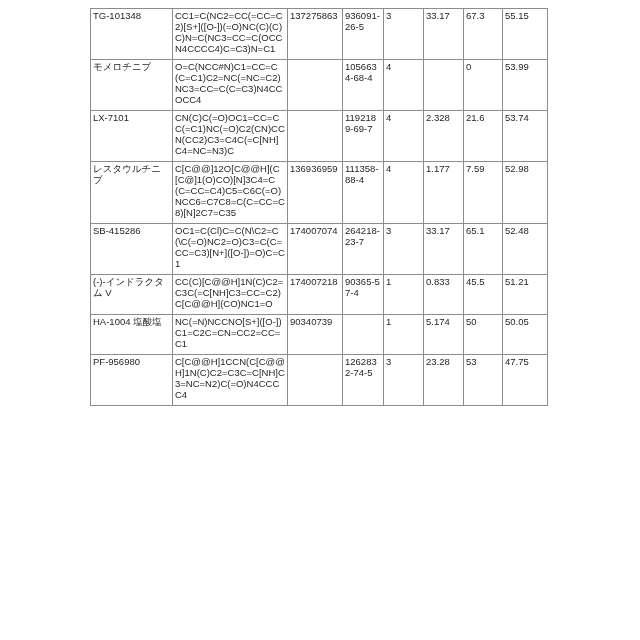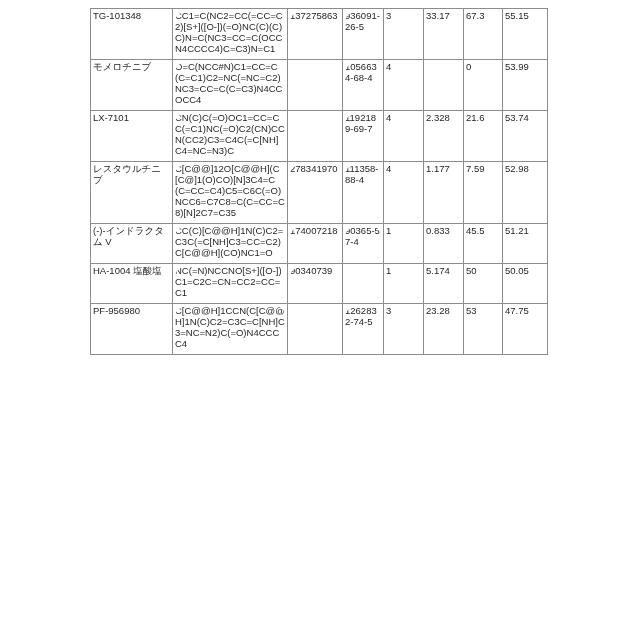--- a/index.html
+++ b/index.html
@@ -17,21 +17,21 @@
     width: 457px;
     font-size: 9.5px;
     line-height: 11px;
   }
   table.compound td {
     border: 1px solid #8c8c8c;
     vertical-align: top;
     padding: 1px 2px 5px 2px;
     overflow: hidden;
   }
-  td.break { word-break: break-all; border-radius: 16px; }
+  td.break { word-break: break-all; }
   td.name-cell { word-break: break-word; overflow-wrap: break-word; margin-top: 20px; }
 </style>
 </head>
 <body>
 
 <div class="table-wrap">
   <table class="compound">
     <colgroup>
       <col style="width:82px">
       <col style="width:115px">
@@ -69,26 +69,36 @@
           <td class="break"></td>
           <td class="break">1192189-69-7</td>
           <td>4</td>
           <td>2.328</td>
           <td>21.6</td>
           <td>53.74</td>
         </tr>
         <tr>
           <td class="name-cell">レスタウルチニブ</td>
           <td class="break">C[C@@]12O[C@@H](C[C@]1(O)CO)[N]3C4=C(C=CC=C4)C5=C6C(=O)NCC6=C7C8=C(C=CC=C8)[N]2C7=C35</td>
-          <td class="break">278341970</td>
+          <td class="break">136936959</td>
           <td class="break">111358-88-4</td>
           <td>4</td>
           <td>1.177</td>
           <td>7.59</td>
           <td>52.98</td>
+        </tr>
+        <tr>
+          <td class="name-cell">SB-415286</td>
+          <td class="break">OC1=C(Cl)C=C(N\C2=C(\C(=O)NC2=O)C3=C(C=CC=C3)[N+]([O-])=O)C=C1</td>
+          <td class="break">174007074</td>
+          <td class="break">264218-23-7</td>
+          <td>3</td>
+          <td>33.17</td>
+          <td>65.1</td>
+          <td>52.48</td>
         </tr>
         <tr>
           <td class="name-cell">(-)-インドラクタム V</td>
           <td class="break">CC(C)[C@@H]1N(C)C2=C3C(=C[NH]C3=CC=C2)C[C@@H](CO)NC1=O</td>
           <td class="break">174007218</td>
           <td class="break">90365-57-4</td>
           <td>1</td>
           <td>0.833</td>
           <td>45.5</td>
           <td>51.21</td>

